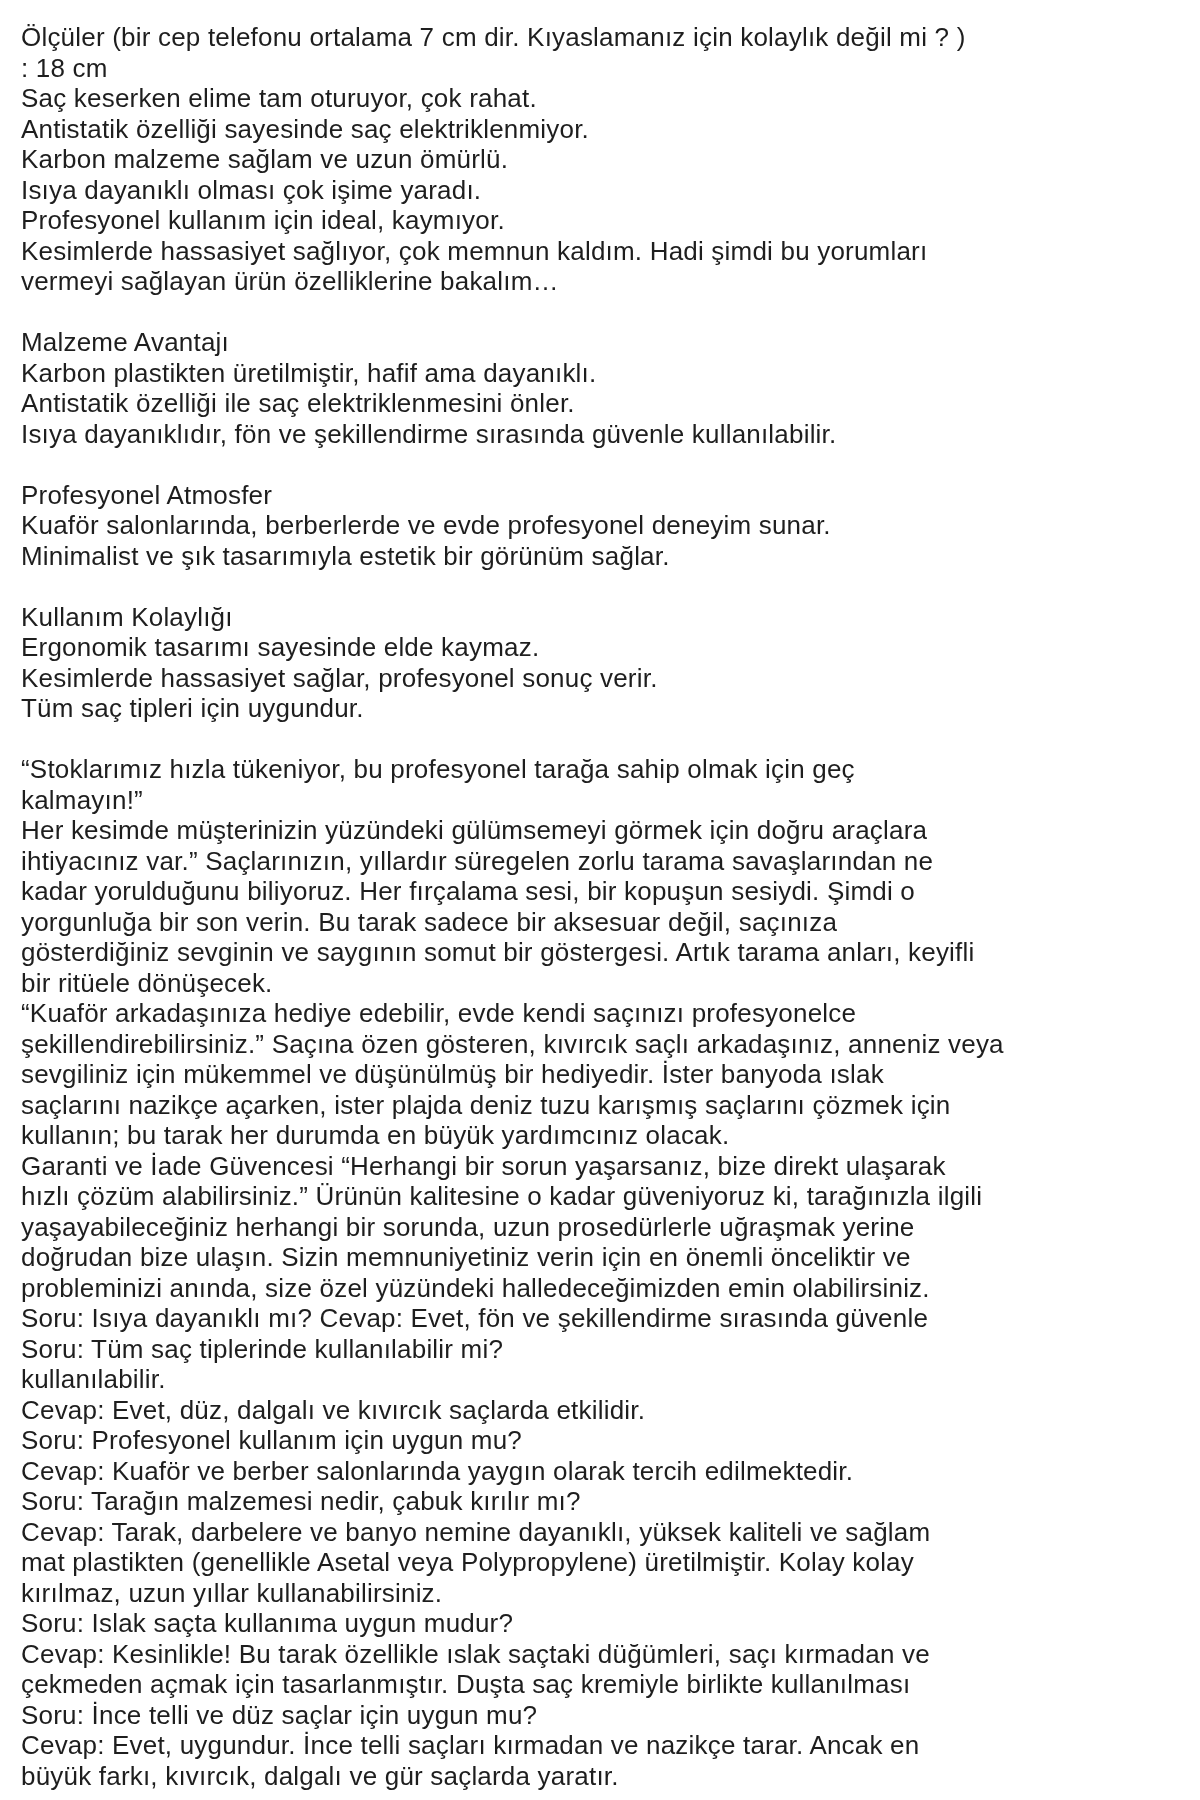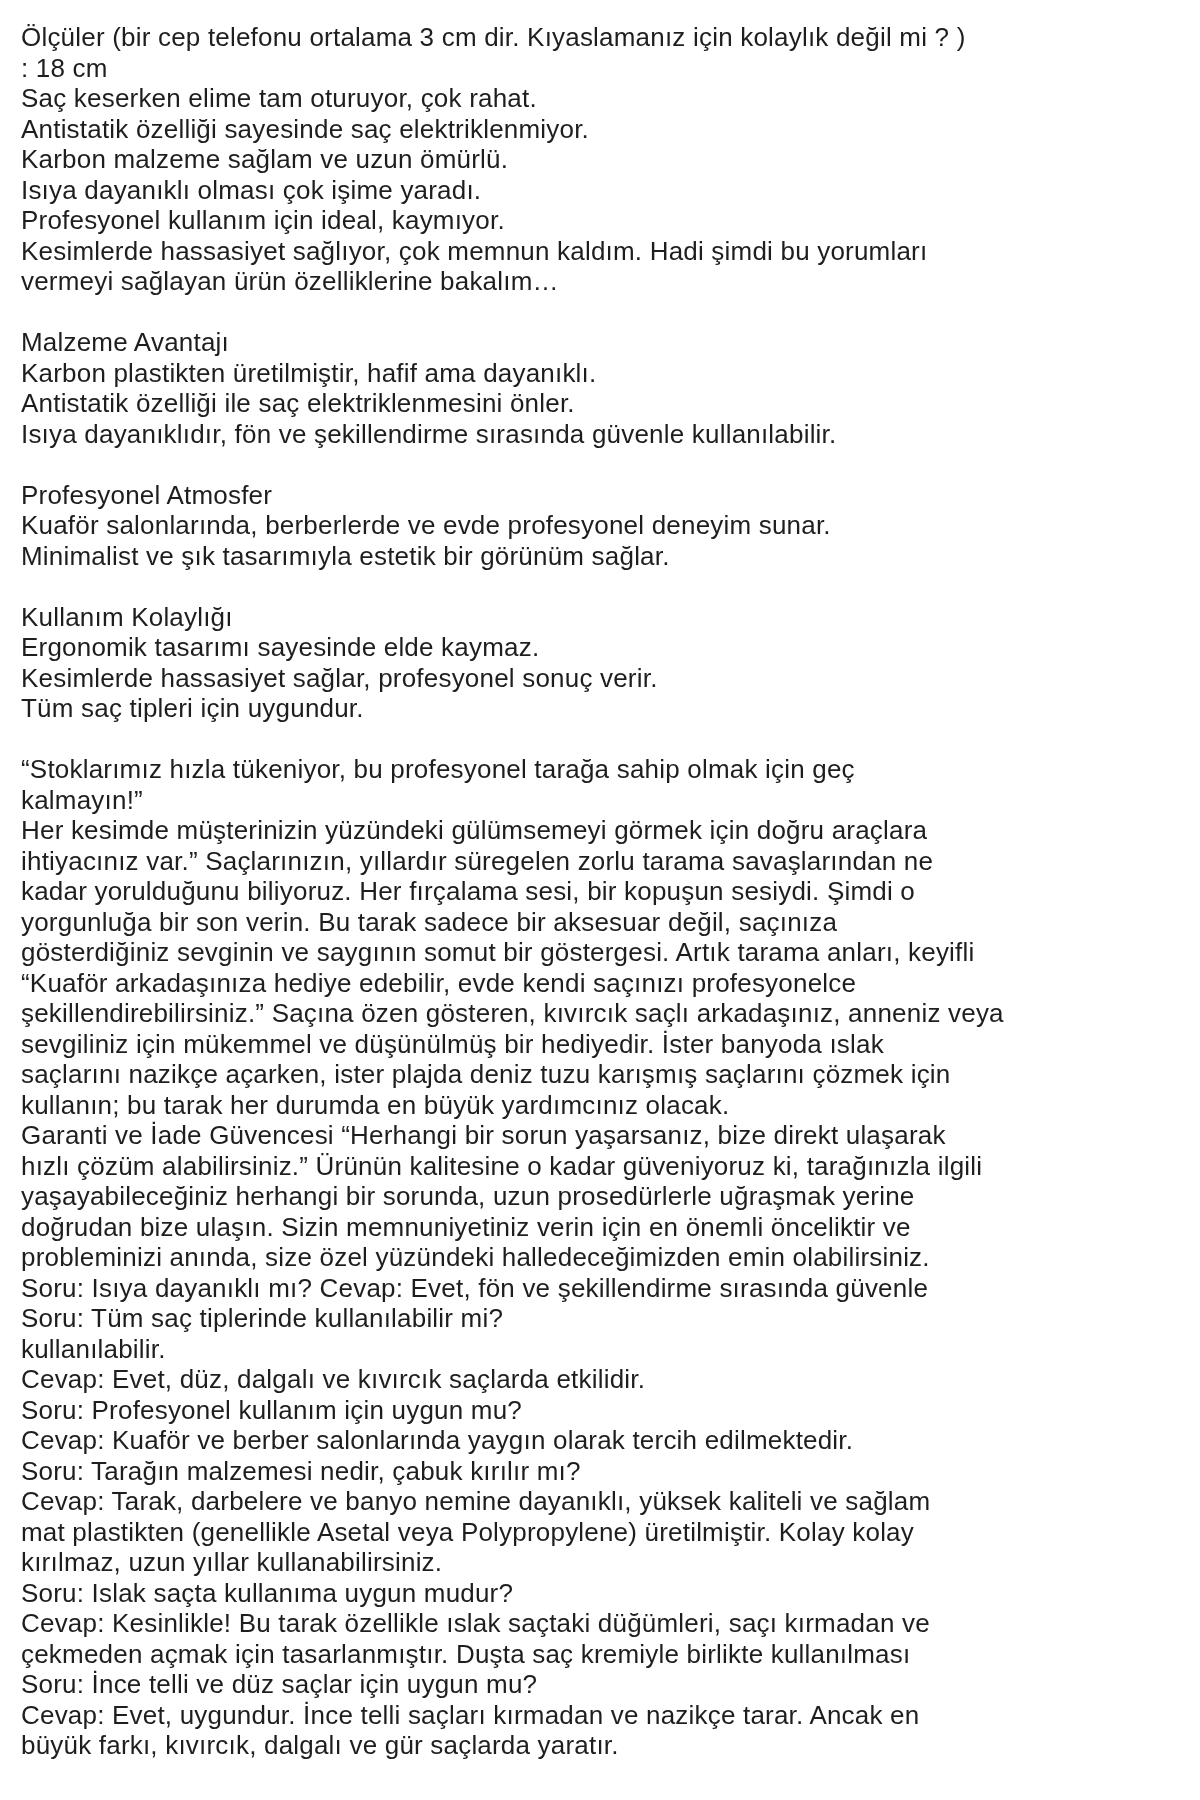--- a/index.html
+++ b/index.html
@@ -30,21 +30,21 @@
     white-space: nowrap;
     letter-spacing: 0.2px;
     font-weight: 400;
   }
 </style>
 </head>
 <body style="background: rgb(255, 255, 255); color: rgb(30, 30, 30);">
 
 <main id="doc">
     <div class="block">
-      <div class="line">Ölçüler (bir cep telefonu ortalama 3 cm dir. Kıyaslamanız için kolaylık değil mi ? )</div>
+      <div class="line">Ölçüler (bir cep telefonu ortalama 7 cm dir. Kıyaslamanız için kolaylık değil mi ? )</div>
       <div class="line">: 18 cm</div>
       <div class="line">Saç keserken elime tam oturuyor, çok rahat.</div>
       <div class="line">Antistatik özelliği sayesinde saç elektriklenmiyor.</div>
       <div class="line">Karbon malzeme sağlam ve uzun ömürlü.</div>
       <div class="line">Isıya dayanıklı olması çok işime yaradı.</div>
       <div class="line">Profesyonel kullanım için ideal, kaymıyor.</div>
       <div class="line">Kesimlerde hassasiyet sağlıyor, çok memnun kaldım. Hadi şimdi bu yorumları</div>
       <div class="line">vermeyi sağlayan ürün özelliklerine bakalım…</div>
     </div>
     <div class="block">
@@ -65,20 +65,21 @@
       <div class="line">Tüm saç tipleri için uygundur.</div>
     </div>
     <div class="block">
       <div class="line">“Stoklarımız hızla tükeniyor, bu profesyonel tarağa sahip olmak için geç</div>
       <div class="line">kalmayın!”</div>
       <div class="line">Her kesimde müşterinizin yüzündeki gülümsemeyi görmek için doğru araçlara</div>
       <div class="line">ihtiyacınız var.” Saçlarınızın, yıllardır süregelen zorlu tarama savaşlarından ne</div>
       <div class="line">kadar yorulduğunu biliyoruz. Her fırçalama sesi, bir kopuşun sesiydi. Şimdi o</div>
       <div class="line">yorgunluğa bir son verin. Bu tarak sadece bir aksesuar değil, saçınıza</div>
       <div class="line">gösterdiğiniz sevginin ve saygının somut bir göstergesi. Artık tarama anları, keyifli</div>
+      <div class="line">bir ritüele dönüşecek.</div>
       <div class="line">“Kuaför arkadaşınıza hediye edebilir, evde kendi saçınızı profesyonelce</div>
       <div class="line">şekillendirebilirsiniz.” Saçına özen gösteren, kıvırcık saçlı arkadaşınız, anneniz veya</div>
       <div class="line">sevgiliniz için mükemmel ve düşünülmüş bir hediyedir. İster banyoda ıslak</div>
       <div class="line">saçlarını nazikçe açarken, ister plajda deniz tuzu karışmış saçlarını çözmek için</div>
       <div class="line">kullanın; bu tarak her durumda en büyük yardımcınız olacak.</div>
       <div class="line">Garanti ve İade Güvencesi “Herhangi bir sorun yaşarsanız, bize direkt ulaşarak</div>
       <div class="line">hızlı çözüm alabilirsiniz.” Ürünün kalitesine o kadar güveniyoruz ki, tarağınızla ilgili</div>
       <div class="line">yaşayabileceğiniz herhangi bir sorunda, uzun prosedürlerle uğraşmak yerine</div>
       <div class="line">doğrudan bize ulaşın. Sizin memnuniyetiniz verin için en önemli önceliktir ve</div>
       <div class="line">probleminizi anında, size özel yüzündeki halledeceğimizden emin olabilirsiniz.</div>

